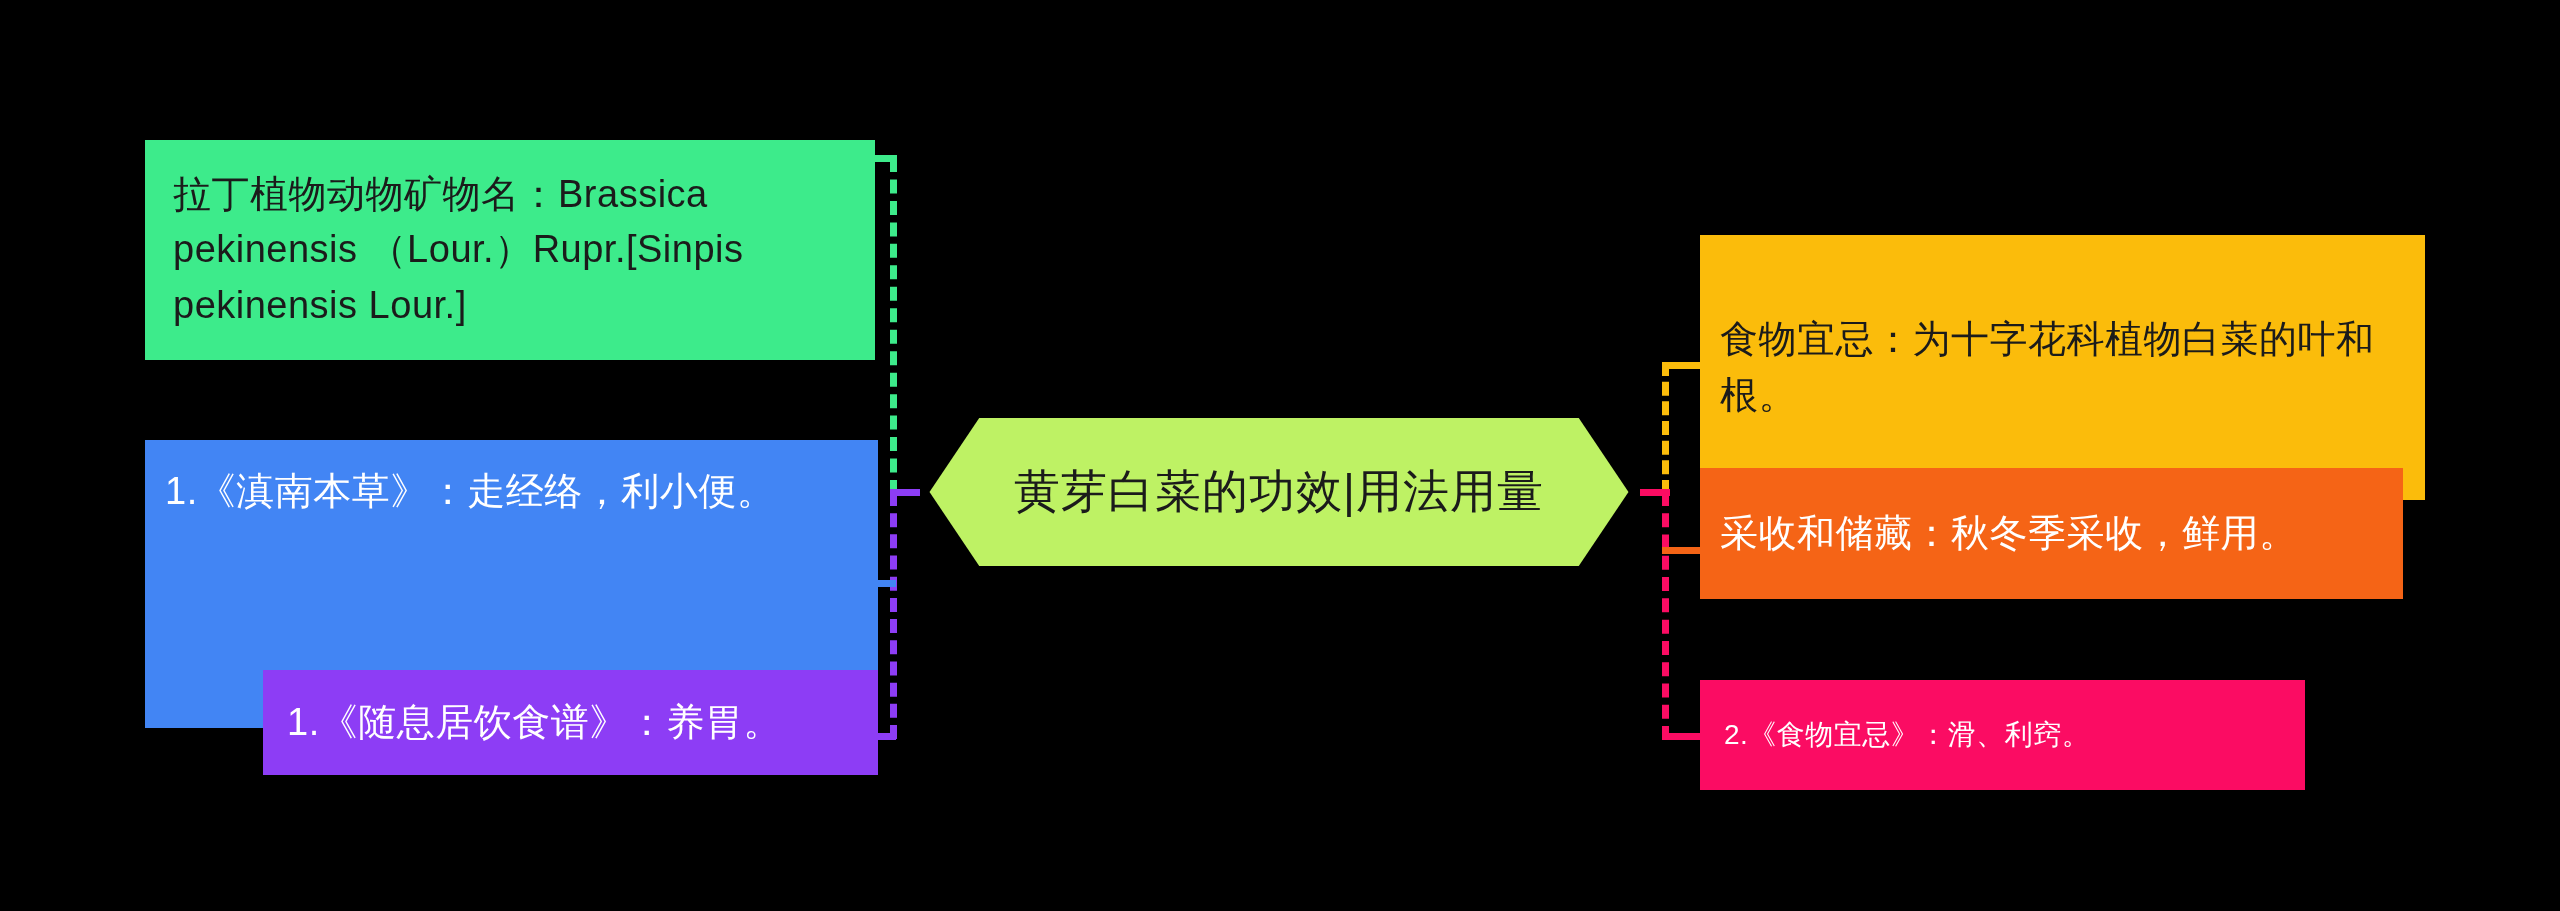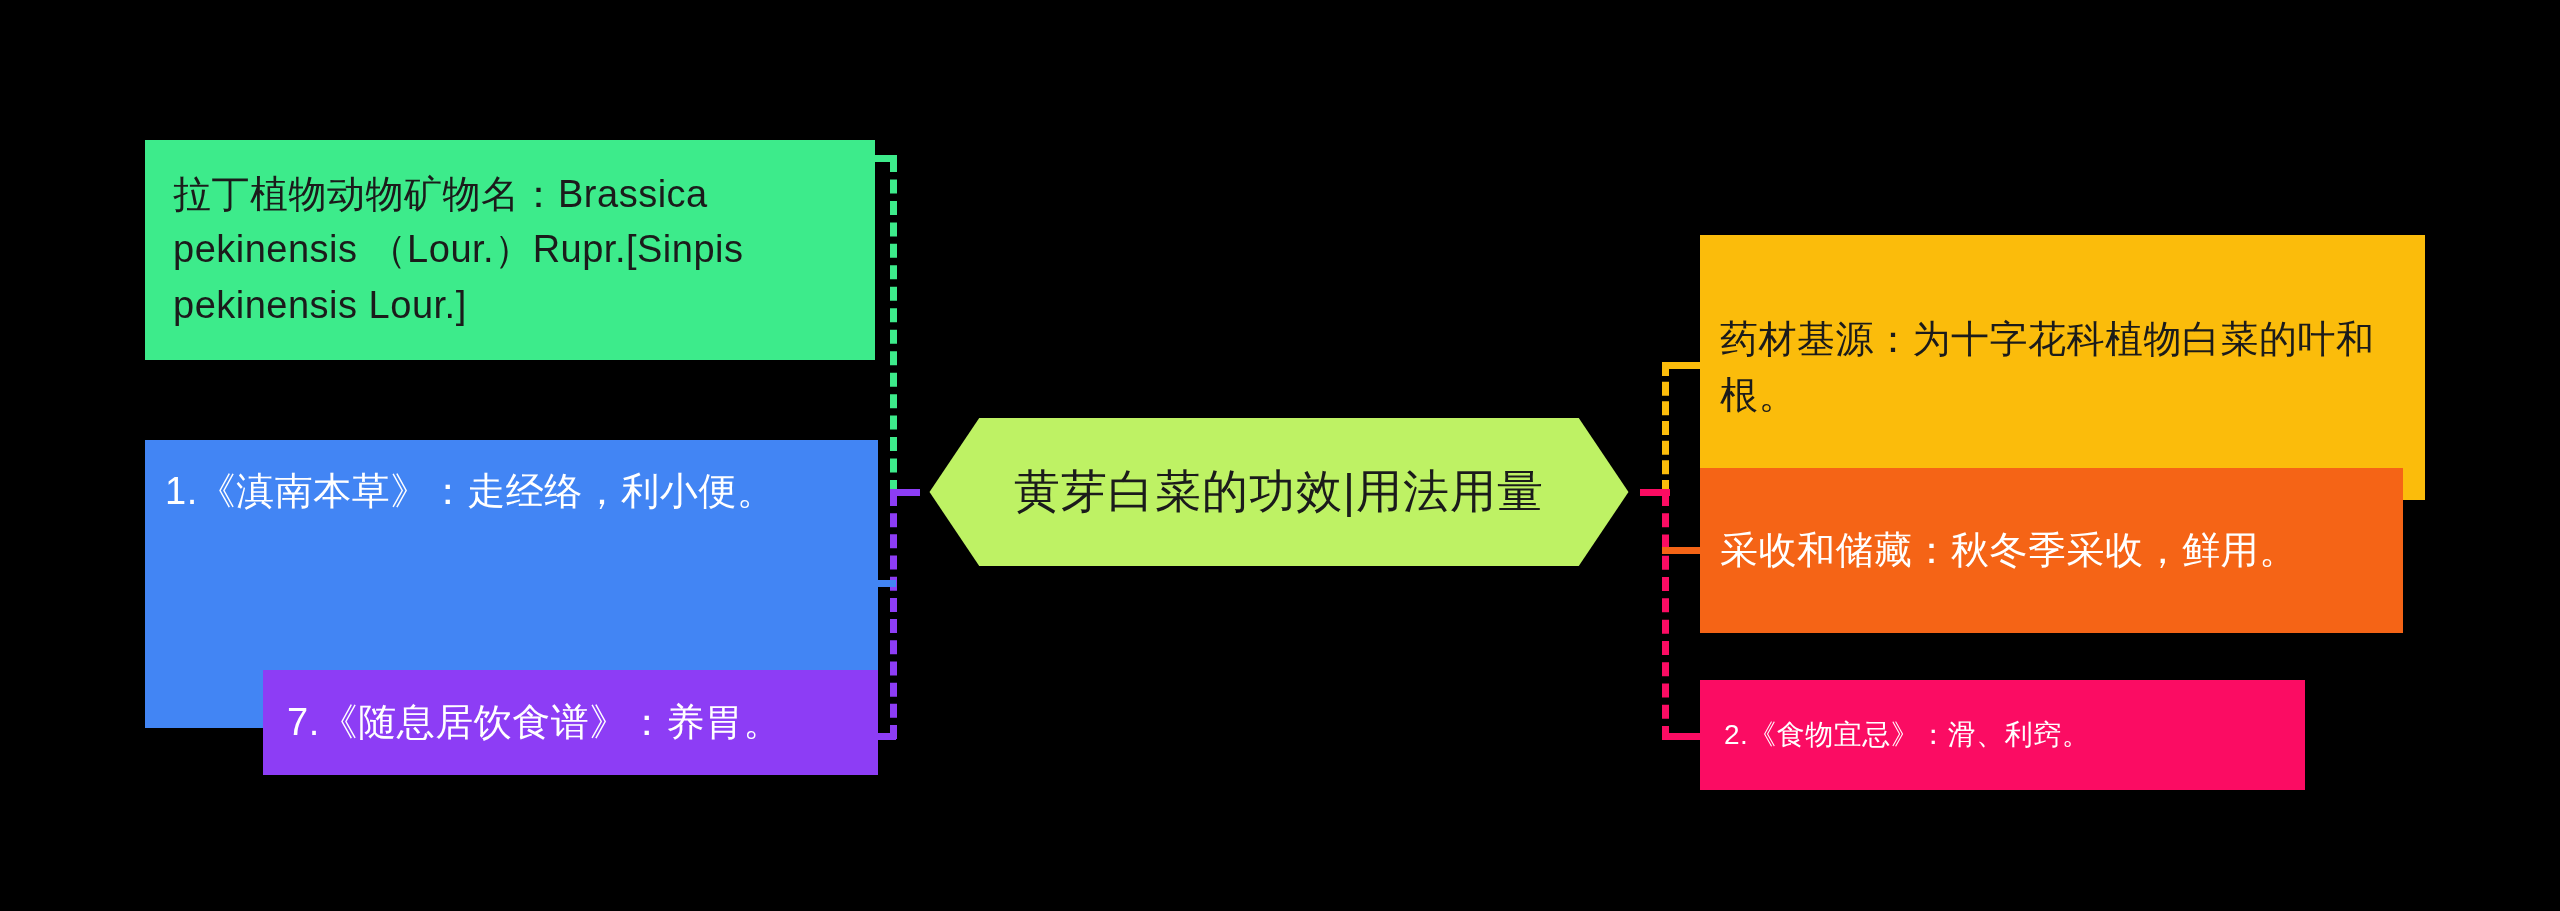--- a/index.html
+++ b/index.html
@@ -65,21 +65,21 @@
   .node-yellow {
     left: 1700px; top: 235px;
     width: 725px; height: 265px;
     background: #FBBC0B;
     color: #1b1b1b;
     font-size: 38px;
     padding: 14px 18px 14px 20px;
   }
   .node-orange {
     left: 1700px; top: 468px;
-    width: 703px; height: 165px;
+    width: 703px; height: 131px;
     background: #F56416;
     color: #ffffff;
     font-size: 38px;
     padding: 8px 18px 8px 20px;
   }
   .node-pink {
     left: 1700px; top: 680px;
     width: 605px; height: 110px;
     background: #FB0C63;
     color: #ffffff;
@@ -159,29 +159,29 @@
 
   <div class="node node-green">
     <span class="txt">拉丁植物动物矿物名：Brassica pekinensis （Lour.）Rupr.[Sinpis pekinensis Lour.]</span>
   </div>
 
   <div class="node node-blue">
     <span class="txt">1.《滇南本草》：走经络，利小便。</span>
   </div>
 
   <div class="node node-purple">
-    <span class="txt">7.《随息居饮食谱》：养胃。</span>
+    <span class="txt">1.《随息居饮食谱》：养胃。</span>
   </div>
 
   <div class="hex">
     <span>黄芽白菜的功效|用法用量</span>
   </div>
 
   <div class="node node-yellow">
-    <span class="txt">药材基源：为十字花科植物白菜的叶和根。</span>
+    <span class="txt">食物宜忌：为十字花科植物白菜的叶和根。</span>
   </div>
 
   <div class="node node-orange">
     <span class="txt">采收和储藏：秋冬季采收，鲜用。</span>
   </div>
 
   <div class="node node-pink">
     <span class="txt">2.《食物宜忌》：滑、利窍。</span>
   </div>
 

